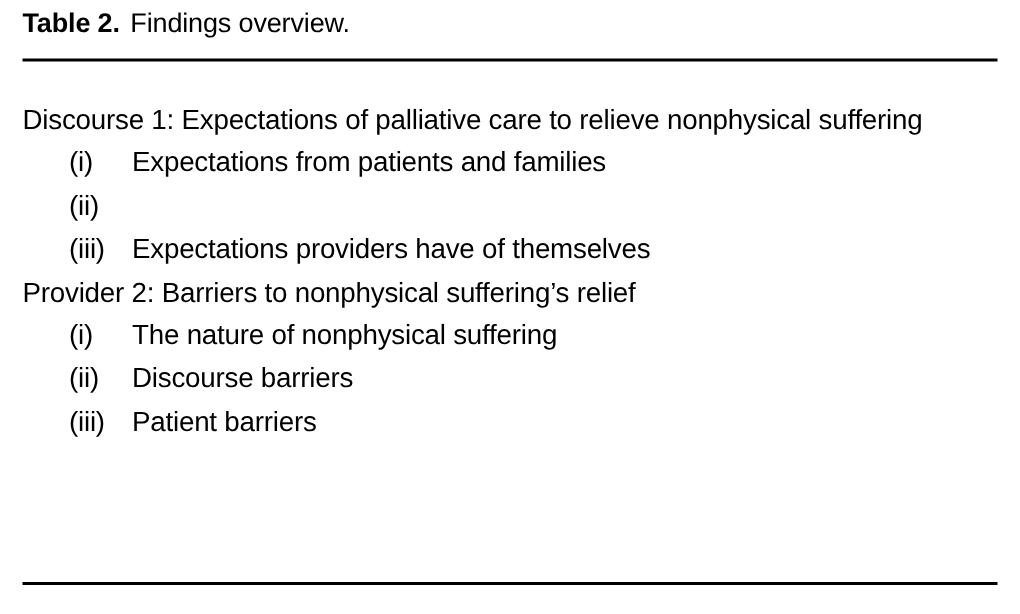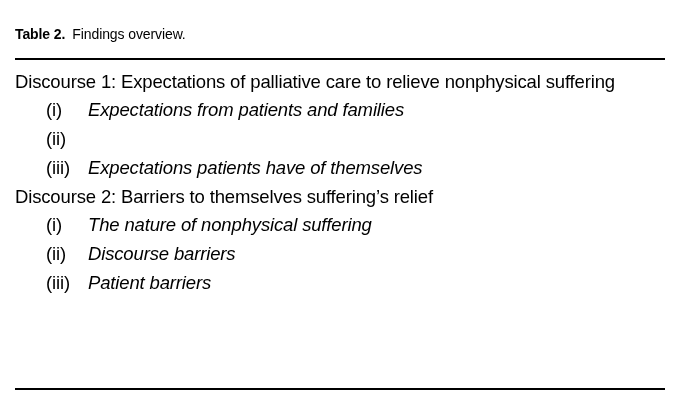--- a/index.html
+++ b/index.html
@@ -18,23 +18,23 @@
   .table-figure {
     position: relative;
     width: 680px;
     height: 409px;
     box-sizing: border-box;
     padding: 0 15px;
   }
 
   
   .caption {
-    font-size: 14px;
+    font-size: 18px;
     line-height: 22px;
-    padding-top: 23px;
+    padding-top: 4px;
     white-space: nowrap;
     letter-spacing: -0.1px;
   }
   .caption-label {
     font-weight: bold;
   }
   .caption-text {
     font-weight: normal;
     margin-left: 7px;
   }
@@ -54,20 +54,21 @@
     left: 15px;
     top: 388px;
   }
 
   
   .table-body {
     padding-top: 8px;
     font-size: 18.5px;
     line-height: 28.8px;
     letter-spacing: -0.15px;
+    margin-top: 17px;
   }
 
   .discourse-heading {
     max-width: 600px;
   }
 
   .item-list {
     list-style: none;
     margin: 0;
     padding: 0;
@@ -80,21 +81,20 @@
   .item-marker {
     flex: 0 0 auto;
     width: 42px;
     padding-left: 31px;
     box-sizing: content-box;
     white-space: nowrap;
   }
   .item-text {
     flex: 1 1 auto;
     max-width: 540px;
-    font-style: italic;
   }
 </style>
 </head>
 <body>
 
 <div class="table-figure">
 
   <div class="caption">
     <span class="caption-label">Table 2.</span><span class="caption-text">Findings overview.</span>
   </div>
@@ -108,27 +108,27 @@
       <ul class="item-list">
         <li class="item-row">
           <span class="item-marker">(i)</span>
           <span class="item-text">Expectations from patients and families</span>
         </li>
         <li class="item-row">
           <span class="item-marker">(ii)</span>
         </li>
         <li class="item-row">
           <span class="item-marker">(iii)</span>
-          <span class="item-text">Expectations patients have of themselves</span>
+          <span class="item-text">Expectations providers have of themselves</span>
         </li>
       </ul>
     </div>
 
     <div class="section">
-      <div class="discourse-heading">Discourse 2: Barriers to themselves suffering’s relief</div>
+      <div class="discourse-heading">Provider 2: Barriers to nonphysical suffering’s relief</div>
       <ul class="item-list">
         <li class="item-row">
           <span class="item-marker">(i)</span>
           <span class="item-text">The nature of nonphysical suffering</span>
         </li>
         <li class="item-row">
           <span class="item-marker">(ii)</span>
           <span class="item-text">Discourse barriers</span>
         </li>
         <li class="item-row">

